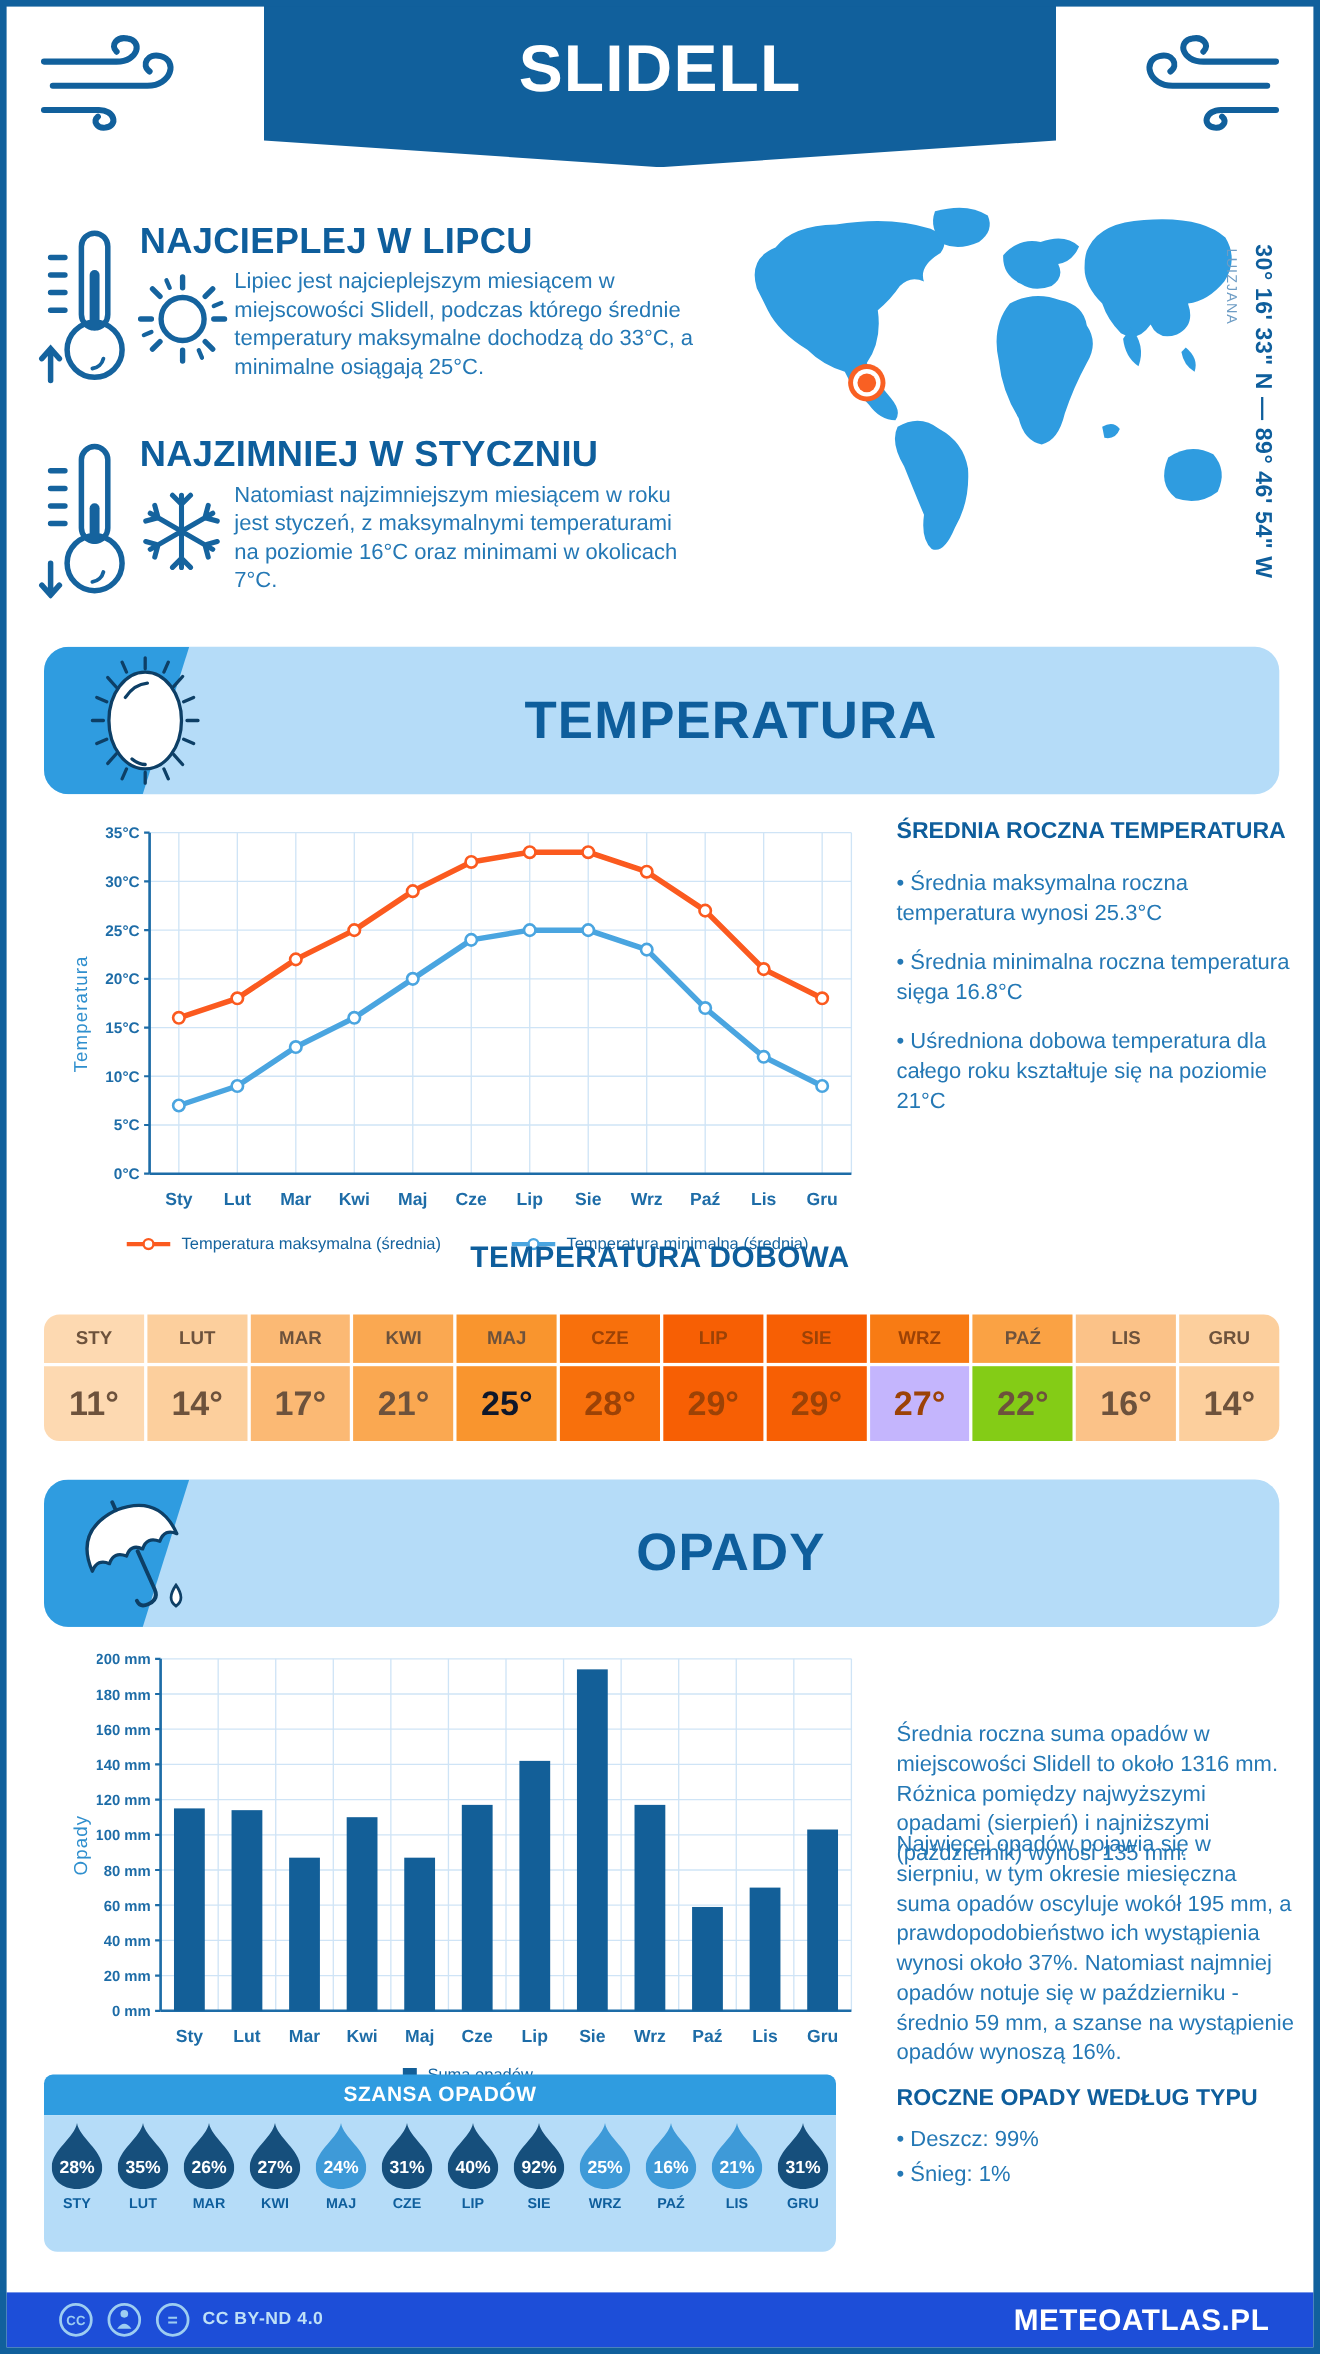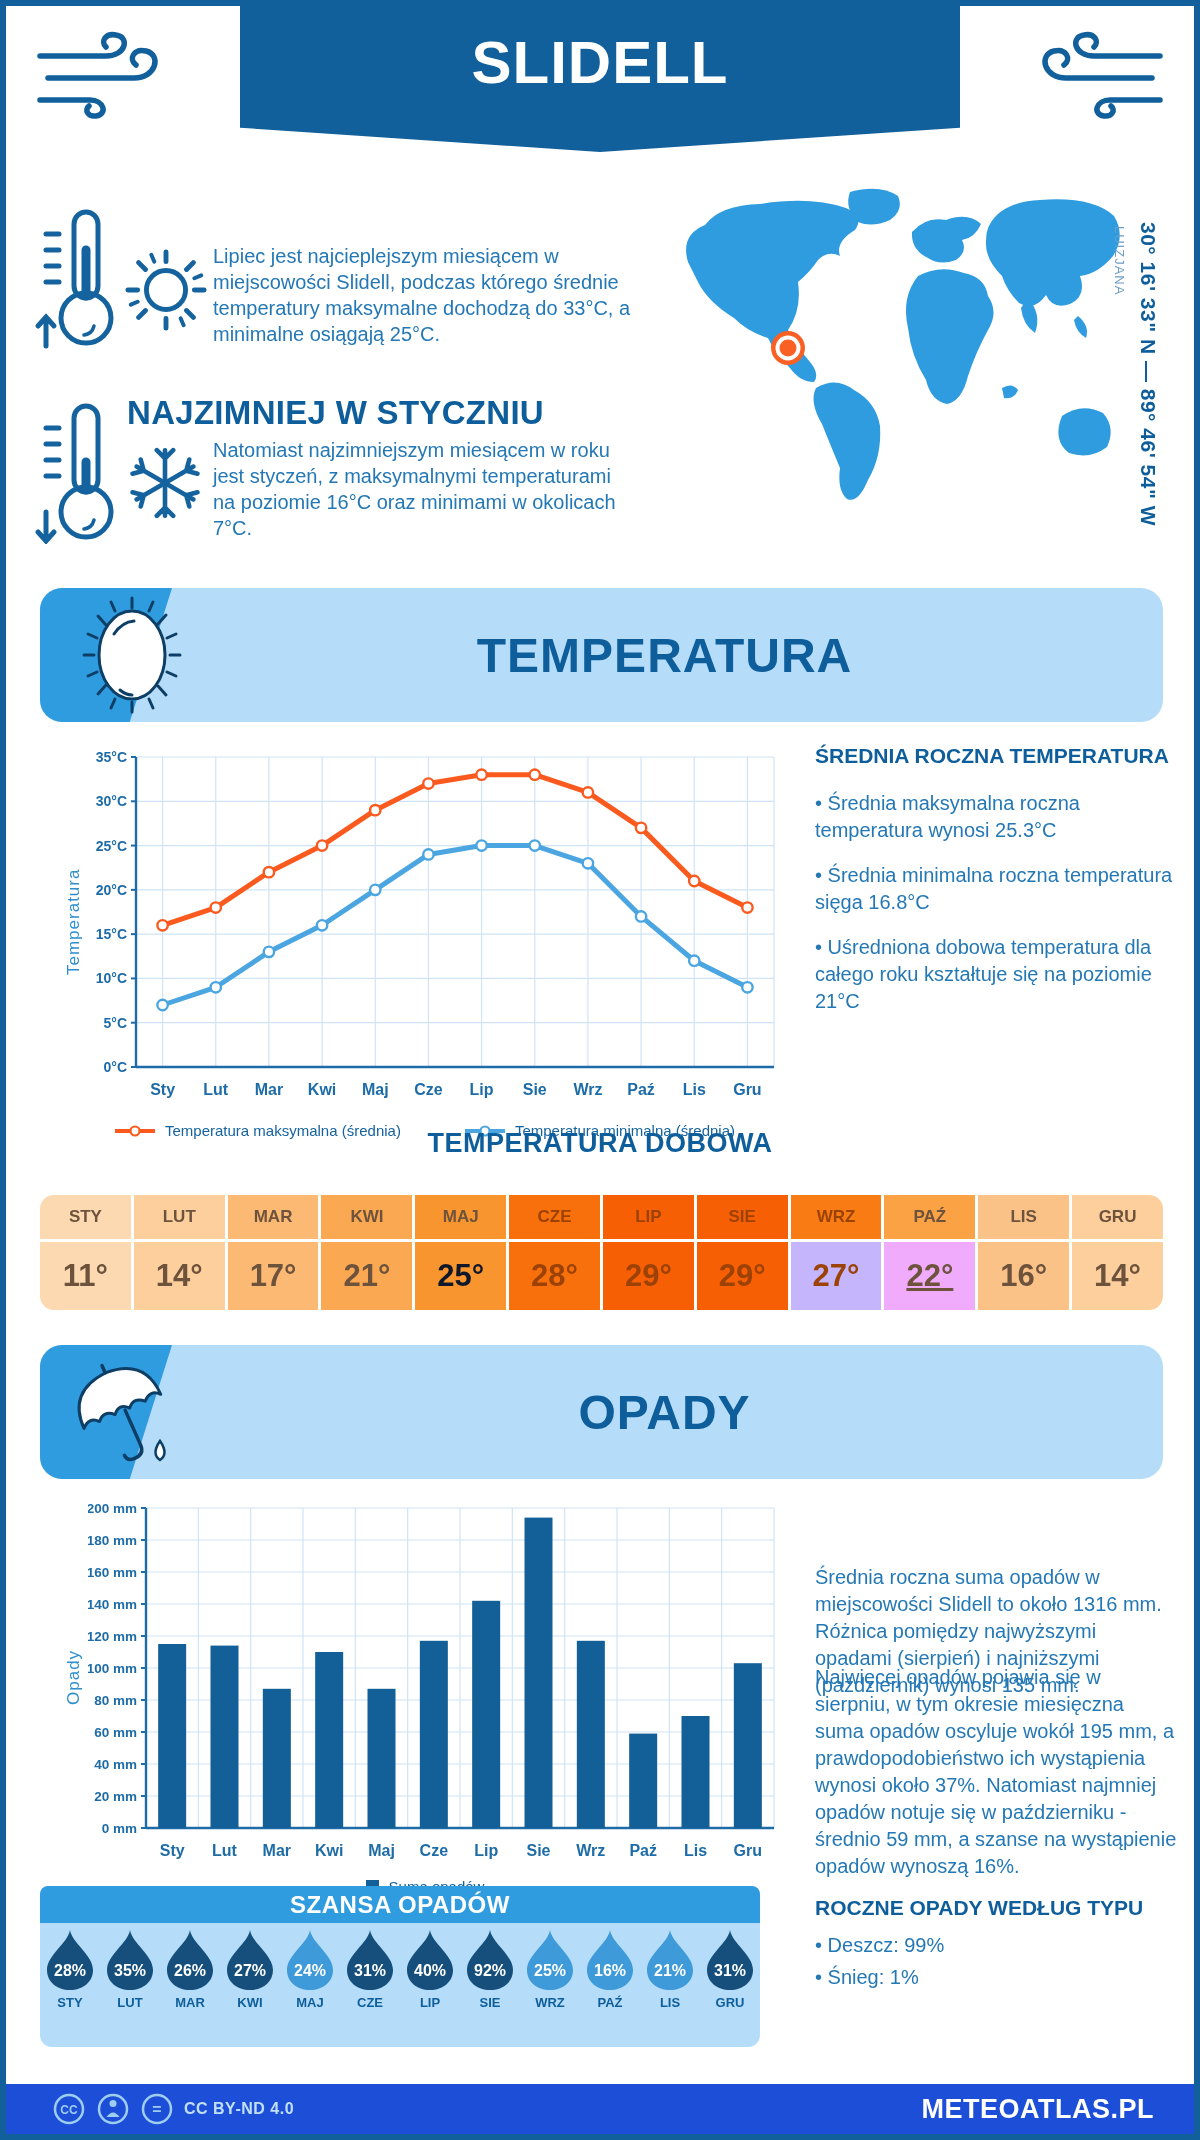--- a/index.html
+++ b/index.html
@@ -49,21 +49,21 @@
   .temp-col { flex:1; display:flex; flex-direction:column; gap:3px; }
   .temp-col .hd { height:44px; line-height:44px; text-align:center; font-size:17px; font-weight:700; }
   .temp-col .vl { height:68px; line-height:68px; text-align:center; font-size:31px; font-weight:700; }
   .temp-col:first-child .hd { border-top-left-radius:14px; }
   .temp-col:first-child .vl { border-bottom-left-radius:14px; }
   .temp-col:last-child .hd { border-top-right-radius:14px; }
   .temp-col:last-child .vl { border-bottom-right-radius:14px; }
 
   
   .chance-head { position:absolute; left:40px; top:1886px; width:720px; height:37px; background:#2f9ce0;
-                 border-radius:8px 8px 0 0; text-align:center; line-height:37px; color:#fff; font-size:24px; font-weight:700; letter-spacing:0.5px; }
+                 border-radius:8px 8px 0 0; text-align:center; line-height:37px; color:#fff; font-size:19px; font-weight:700; letter-spacing:0.5px; }
   .chance-panel { position:absolute; left:40px; top:1923px; width:720px; height:124px; background:#b5dcf8; border-radius:0 0 12px 12px; }
   .drop-slot { position:absolute; top:6px; width:60px; text-align:center; }
   .drop-slot svg { display:block; margin:0 auto; }
   .drop-pct { position:absolute; left:0; width:100%; top:33px; font-size:16px; font-weight:700; color:#fff; }
   .drop-lab { display:block; margin-top:4px; font-size:13px; font-weight:700; color:#0e5e9c; }
 
   .type-h { position:absolute; left:815px; top:1896px; width:370px; font-size:21px; font-weight:700; color:#0e5e9c; }
   .type-p { position:absolute; left:815px; width:362px; font-size:20px; color:#2478b5; }
 
   
@@ -99,20 +99,21 @@
     <circle cx="52" cy="110" r="25"></circle>
     <path d="M52,42 V88" stroke-width="9"></path>
     <path d="M60,118 a12,12 0 0 1 -10,9" stroke-width="3.5"></path>
     <path d="M12,138 V110 M4,118 l8,-9 8,9"></path>
   </svg>
   <svg class="icon-abs" style="left:122px;top:246px;" width="88" height="88" viewBox="0 0 90 90" fill="none" stroke="#15639e" stroke-width="5" stroke-linecap="round">
     <circle cx="45" cy="45" r="20"></circle>
     <path d="M45,6 V16 M45,74 V84 M6,45 H16 M74,45 H84 M17,17 l7,7 M66,66 l7,7 M17,73 l7,-7 M66,24 l7,-7"></path>
     <path d="M30,9 l3,7 M60,74 l3,7 M9,60 l7,-3 M74,33 l7,-3" stroke-width="4"></path>
   </svg>
+  <h2 class="intro-h" style="top:200px;">NAJCIEPLEJ W LIPCU</h2>
   <p class="intro-p" style="top:243px;">Lipiec jest najcieplejszym miesiącem w miejscowości Slidell, podczas którego średnie temperatury maksymalne dochodzą do 33°C, a minimalne osiągają 25°C.</p>
 
   <svg class="icon-abs" style="left:34px;top:402px;" width="92" height="142" viewBox="0 0 92 142" fill="none" stroke="#15639e" stroke-width="5" stroke-linecap="round">
     <path d="M12,26 h13 M12,42 h13 M12,58 h13 M12,74 h13"></path>
     <rect x="40" y="4" width="24" height="86" rx="12"></rect>
     <circle cx="52" cy="110" r="25"></circle>
     <path d="M52,60 V88" stroke-width="9"></path>
     <path d="M60,118 a12,12 0 0 1 -10,9" stroke-width="3.5"></path>
     <path d="M12,110 V138 M4,130 l8,9 8,-9"></path>
   </svg>
@@ -298,21 +299,21 @@
       <div class="temp-col">
         <div class="hd" style="background: rgb(247, 95, 4); color: rgb(156, 66, 6);">SIE</div>
         <div class="vl" style="background: rgb(247, 95, 4); color: rgb(156, 66, 6);">29°</div>
       </div>
       <div class="temp-col">
         <div class="hd" style="background: rgb(248, 123, 20); color: rgb(156, 66, 6);">WRZ</div>
         <div class="vl" style="background: #c4b5fd; color: rgb(156, 66, 6);">27°</div>
       </div>
       <div class="temp-col">
         <div class="hd" style="background: rgb(250, 162, 68); color: rgb(109, 82, 60);">PAŹ</div>
-        <div class="vl" style="background: #f0abfc; color: rgb(109, 82, 60); text-decoration: underline;">22°</div>
+        <div class="vl" style="background: #84cc16; color: rgb(109, 82, 60);">22°</div>
       </div>
       <div class="temp-col">
         <div class="hd" style="background: rgb(251, 194, 136); color: rgb(109, 82, 60);">LIS</div>
         <div class="vl" style="background: rgb(251, 194, 136); color: rgb(109, 82, 60);">16°</div>
       </div>
       <div class="temp-col">
         <div class="hd" style="background: rgb(252, 207, 157); color: rgb(109, 82, 60);">GRU</div>
         <div class="vl" style="background: rgb(252, 207, 157); color: rgb(109, 82, 60);">14°</div>
       </div>
     </div>

